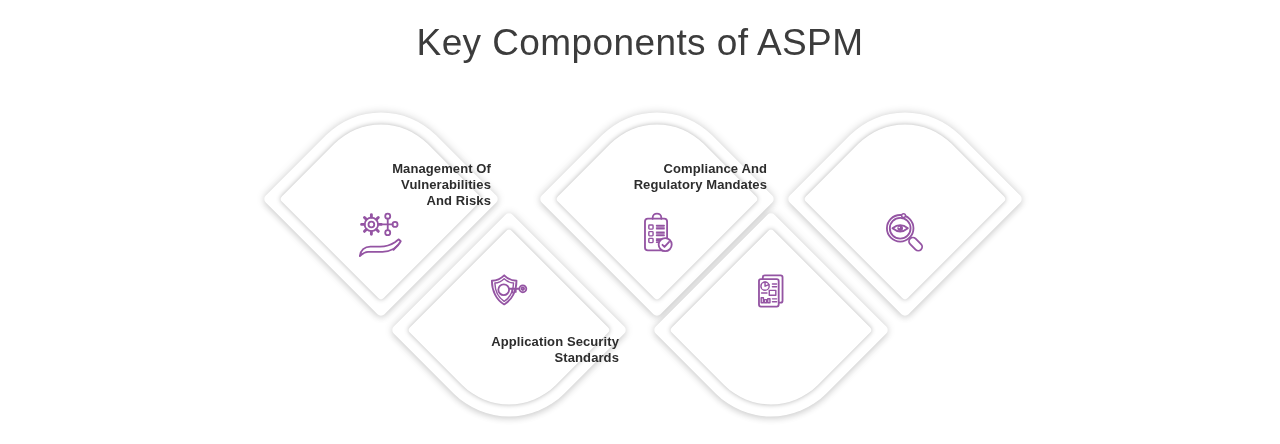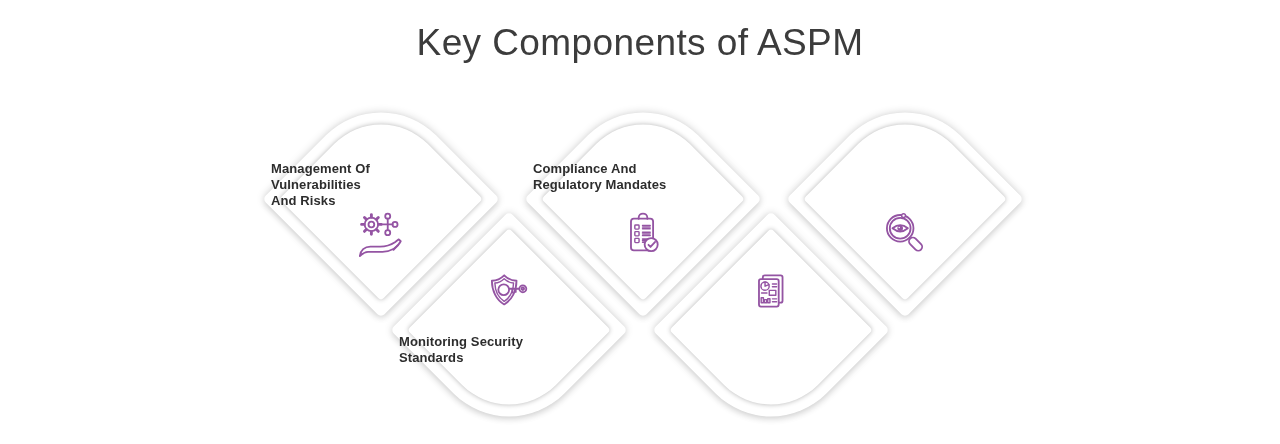--- a/index.html
+++ b/index.html
@@ -15,21 +15,21 @@
     --card-bg:#ffffff;
   }
   .title{
     position:absolute;top:22px;left:0;width:100%;
     margin:0;text-align:center;
     font-size:37px;font-weight:500;letter-spacing:.4px;
     color:var(--title-color);
   }
   .diamond{position:absolute;width:240px;height:240px;}
   .d1{left:261px;top:79px;}
-  .d2{left:523px;top:79px;}
+  .d2{left:537px;top:79px;}
   .d3{left:785px;top:79px;}
   .d4{left:389px;top:210px;}
   .d5{left:651px;top:210px;}
 
   .d-outer{
     position:absolute;left:36px;top:36px;width:168px;height:168px;
     background:var(--card-bg);transform:rotate(45deg);
     box-shadow:0 0 9px rgba(0,0,0,.18),2px 2px 6px rgba(0,0,0,.08);
   }
   .top .d-outer{border-radius:78px 5px 5px 5px;}
@@ -38,21 +38,21 @@
   .d-inner{
     position:absolute;left:48px;top:48px;width:144px;height:144px;
     background:var(--card-bg);transform:rotate(45deg);
     box-shadow:0 0 5px rgba(0,0,0,.30);
   }
   .top .d-inner{border-radius:66px 4px 4px 4px;}
   .bottom .d-inner{border-radius:4px 4px 66px 4px;}
 
   .d-content{position:absolute;inset:0;z-index:2;}
   .label{
-    position:absolute;left:10px;width:220px;text-align:left;
+    position:absolute;left:10px;width:220px;text-align:right;
     font-size:13px;line-height:1.24;font-weight:bold;
     color:var(--text-color);white-space:pre-line;letter-spacing:.1px;
   }
   .top .label{top:82px;}
   .bottom .label{top:124px;}
   .icon{position:absolute;left:95px;width:50px;height:50px;color:var(--accent);}
   .top .icon{top:131px;}
   .bottom .icon{top:60px;}
   .icon svg{display:block;width:50px;height:50px;}
   .icon *{vector-effect:none;}
@@ -135,21 +135,21 @@
     <div class="icon">
       <svg viewBox="0 0 52 52" fill="none" stroke="currentColor" stroke-width="1.9" stroke-linecap="round" stroke-linejoin="round">
         <path d="M21 5.5 C24.5 9 29 11 33.8 11.2 C33.8 21.5 29.2 31 21 35.8 C12.8 31 8.2 21.5 8.2 11.2 C13 11 17.5 9 21 5.5 Z"></path>
         <path stroke-width="1.5" d="M21 9 C23.8 11.7 27.3 13.3 30.7 13.6 C30.5 21.5 27 28.8 21 32.6 C15 28.8 11.5 21.5 11.3 13.6 C14.7 13.3 18.2 11.7 21 9 Z"></path>
         <path d="M26.1 19.5 H36.8 M29.5 19.5 V23.5 M33 19.5 V22.8"></path>
         <circle cx="20.5" cy="20.5" r="5.6" fill="#ffffff"></circle>
         <circle cx="40.4" cy="19.5" r="3.6" fill="#ffffff"></circle>
         <circle cx="40.4" cy="19.5" r="1.3"></circle>
       </svg>
     </div>
-    <div class="label">Monitoring Security
+    <div class="label">Application Security
 Standards</div>
   </div>
 </div>
 
 <div class="diamond bottom d5">
   <div class="d-outer"></div>
   <div class="d-inner"></div>
   <div class="d-content">
     <div class="icon">
       <svg viewBox="0 0 52 52" fill="none" stroke="currentColor" stroke-width="1.9" stroke-linecap="round" stroke-linejoin="round">

